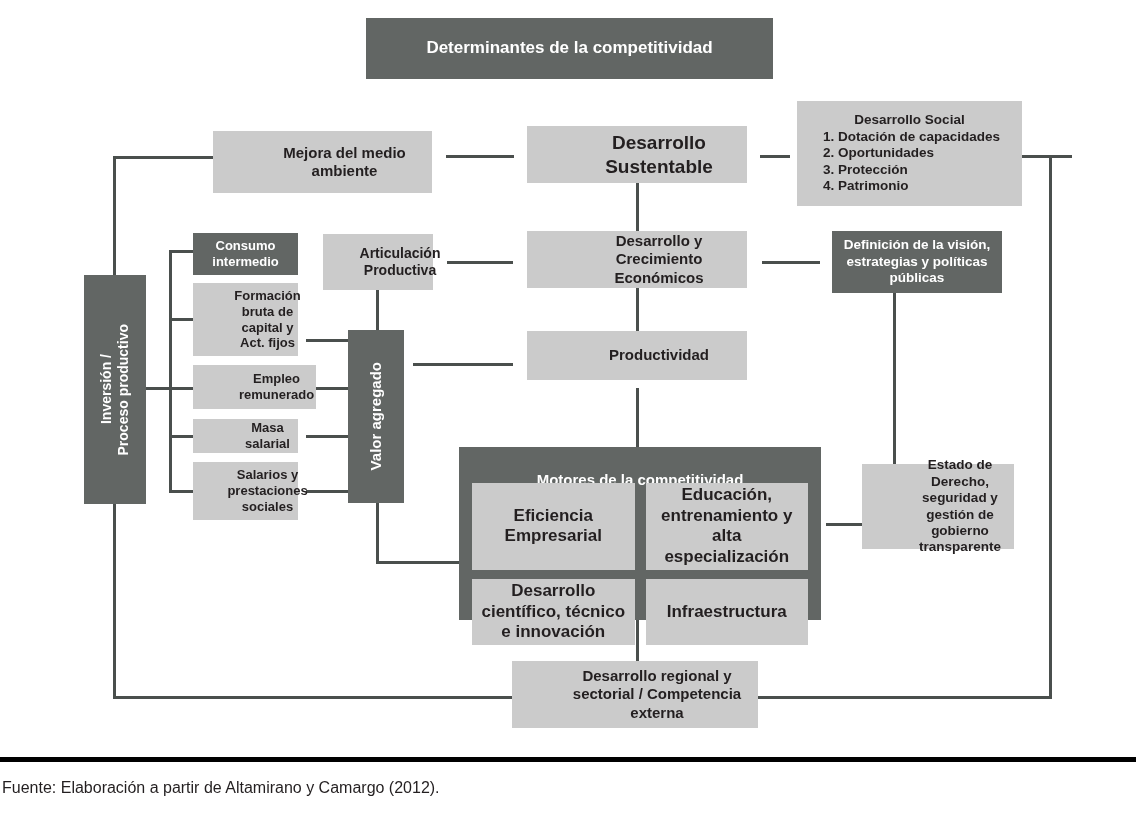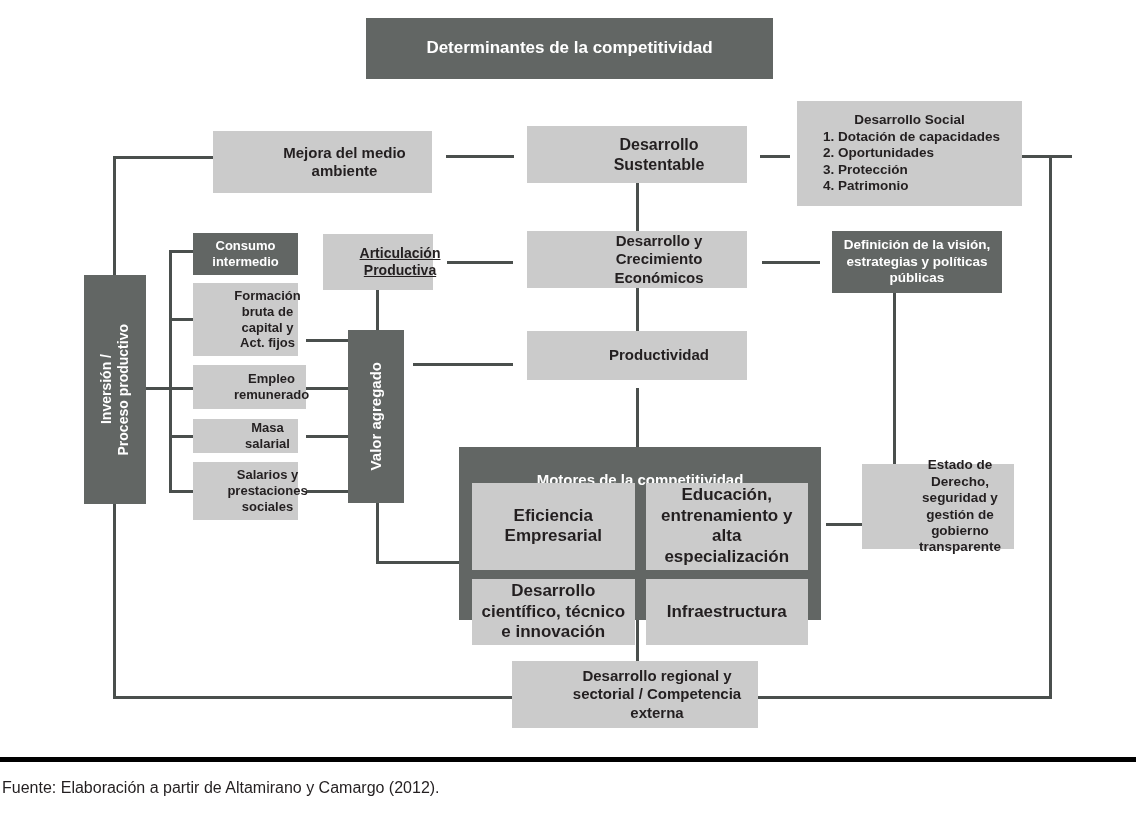--- a/index.html
+++ b/index.html
@@ -33,36 +33,36 @@
   
   .line { position: absolute; background: #4a4f4d; }
   .hline { height: 3px; }
   .vline { width: 3px; }
 
   .title-box {
     left: 366px; top: 18px; width: 407px; height: 61px;
     font-size: 17px;
   }
   .mejora        { left: 213px; top: 131px; width: 219px; height: 62px; font-size: 15px; }
-  .sustentable   { left: 527px; top: 126px; width: 220px; height: 57px; font-size: 16px; }
+  .sustentable   { left: 527px; top: 126px; width: 220px; height: 57px; font-size: 19px; }
   .social        { left: 797px; top: 101px; width: 225px; height: 105px; font-size: 13.5px;
                    flex-direction: column; align-items: stretch; justify-content: center; padding: 6px 10px; }
   .social .hd { text-align: center; }
   .social .li { text-align: left; padding-left: 16px; }
 
   .consumo       { left: 193px; top: 233px; width: 105px; height: 42px; font-size: 13px; }
-  .articulacion  { left: 323px; top: 234px; width: 110px; height: 56px; font-size: 14px; text-decoration: underline; }
+  .articulacion  { left: 323px; top: 234px; width: 110px; height: 56px; font-size: 14px; }
   .deyc          { left: 527px; top: 231px; width: 220px; height: 57px; font-size: 15px; }
   .definicion    { left: 832px; top: 231px; width: 170px; height: 62px; font-size: 13.5px; }
 
   .formacion     { left: 193px; top: 283px; width: 105px; height: 73px; font-size: 13px; }
   .valor         { left: 348px; top: 330px; width: 56px; height: 173px; font-size: 15px; }
   .productividad { left: 527px; top: 331px; width: 220px; height: 49px; font-size: 15px; }
 
-  .empleo        { left: 193px; top: 365px; width: 113px; height: 44px; font-size: 13px; }
+  .empleo        { left: 193px; top: 365px; width: 123px; height: 44px; font-size: 13px; }
   .masa          { left: 193px; top: 419px; width: 105px; height: 34px; font-size: 13px; }
   .salarios      { left: 193px; top: 462px; width: 105px; height: 58px; font-size: 13px; }
 
   .inversion     { left: 84px; top: 275px; width: 62px; height: 229px; font-size: 14px; }
 
   .motores {
     left: 459px; top: 447px; width: 362px; height: 173px;
     display: block; padding: 16px;
   }
   .motores .mt {

